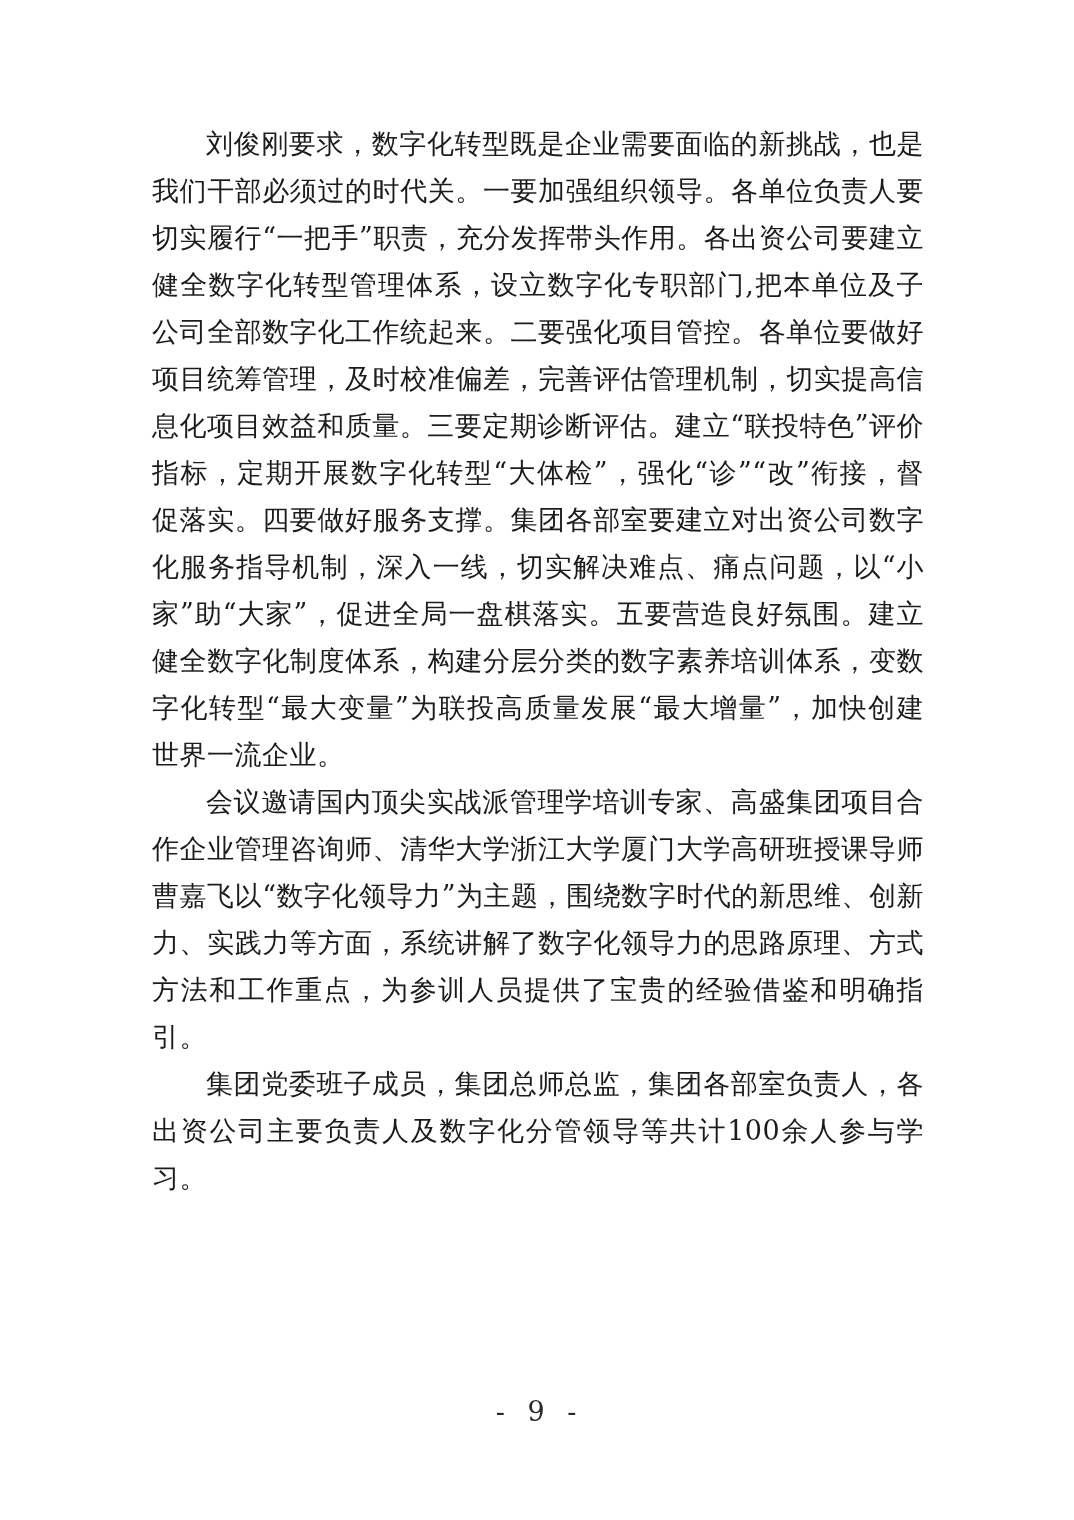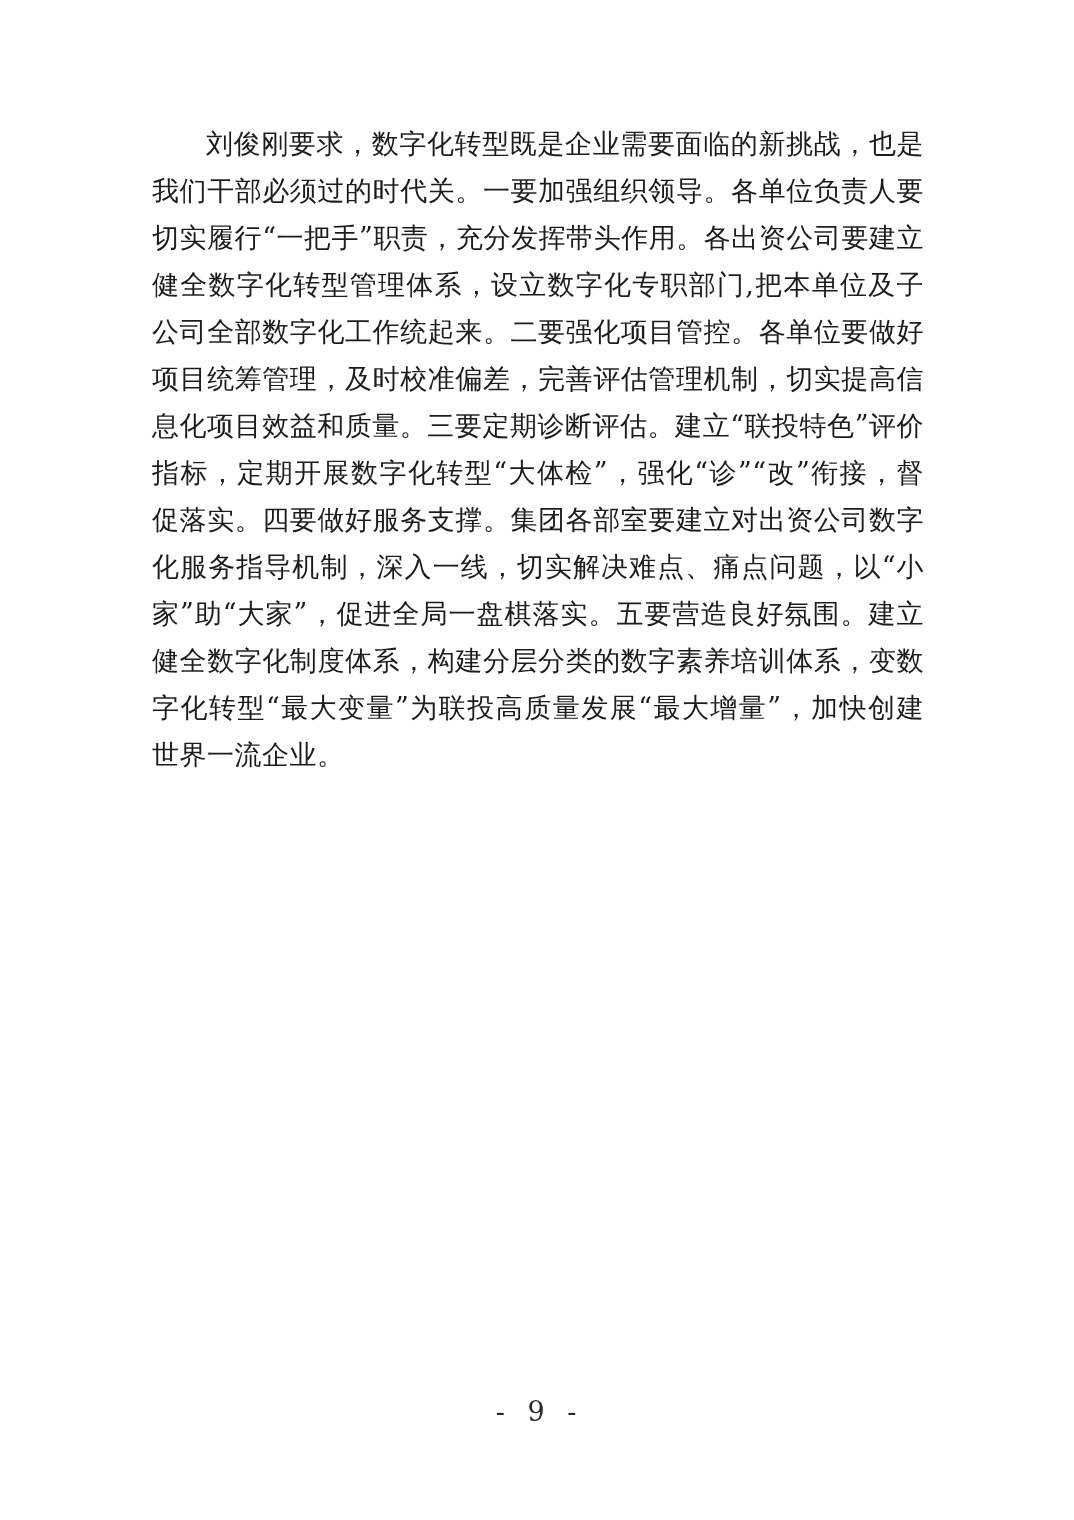--- a/index.html
+++ b/index.html
@@ -52,15 +52,17 @@
     letter-spacing: 2px;
     word-spacing: 10px;
   }
 </style>
 </head>
 <body>
 
 <div class="page">
   <div class="content">
     <p class="para">刘俊刚要求，数字化转型既是企业需要面临的新挑战，也是我们干部必须过的时代关。一要加强组织领导。各单位负责人要切实履行“一把手”职责，充分发挥带头作用。各出资公司要建立健全数字化转型管理体系，设立数字化专职部门,把本单位及子公司全部数字化工作统起来。二要强化项目管控。各单位要做好项目统筹管理，及时校准偏差，完善评估管理机制，切实提高信息化项目效益和质量。三要定期诊断评估。建立“联投特色”评价指标，定期开展数字化转型“大体检”，强化“诊”“改”衔接，督促落实。四要做好服务支撑。集团各部室要建立对出资公司数字化服务指导机制，深入一线，切实解决难点、痛点问题，以“小家”助“大家”，促进全局一盘棋落实。五要营造良好氛围。建立健全数字化制度体系，构建分层分类的数字素养培训体系，变数字化转型“最大变量”为联投高质量发展“最大增量”，加快创建世界一流企业。</p>
+    <p class="para">会议邀请国内顶尖实战派管理学培训专家、高盛集团项目合作企业管理咨询师、清华大学浙江大学厦门大学高研班授课导师曹嘉飞以“数字化领导力”为主题，围绕数字时代的新思维、创新力、实践力等方面，系统讲解了数字化领导力的思路原理、方式方法和工作重点，为参训人员提供了宝贵的经验借鉴和明确指引。</p>
+    <p class="para">集团党委班子成员，集团总师总监，集团各部室负责人，各出资公司主要负责人及数字化分管领导等共计100余人参与学习。</p>
   </div>
   <div class="footer">- 9 -</div>
 </div>
 
 </body></html>

